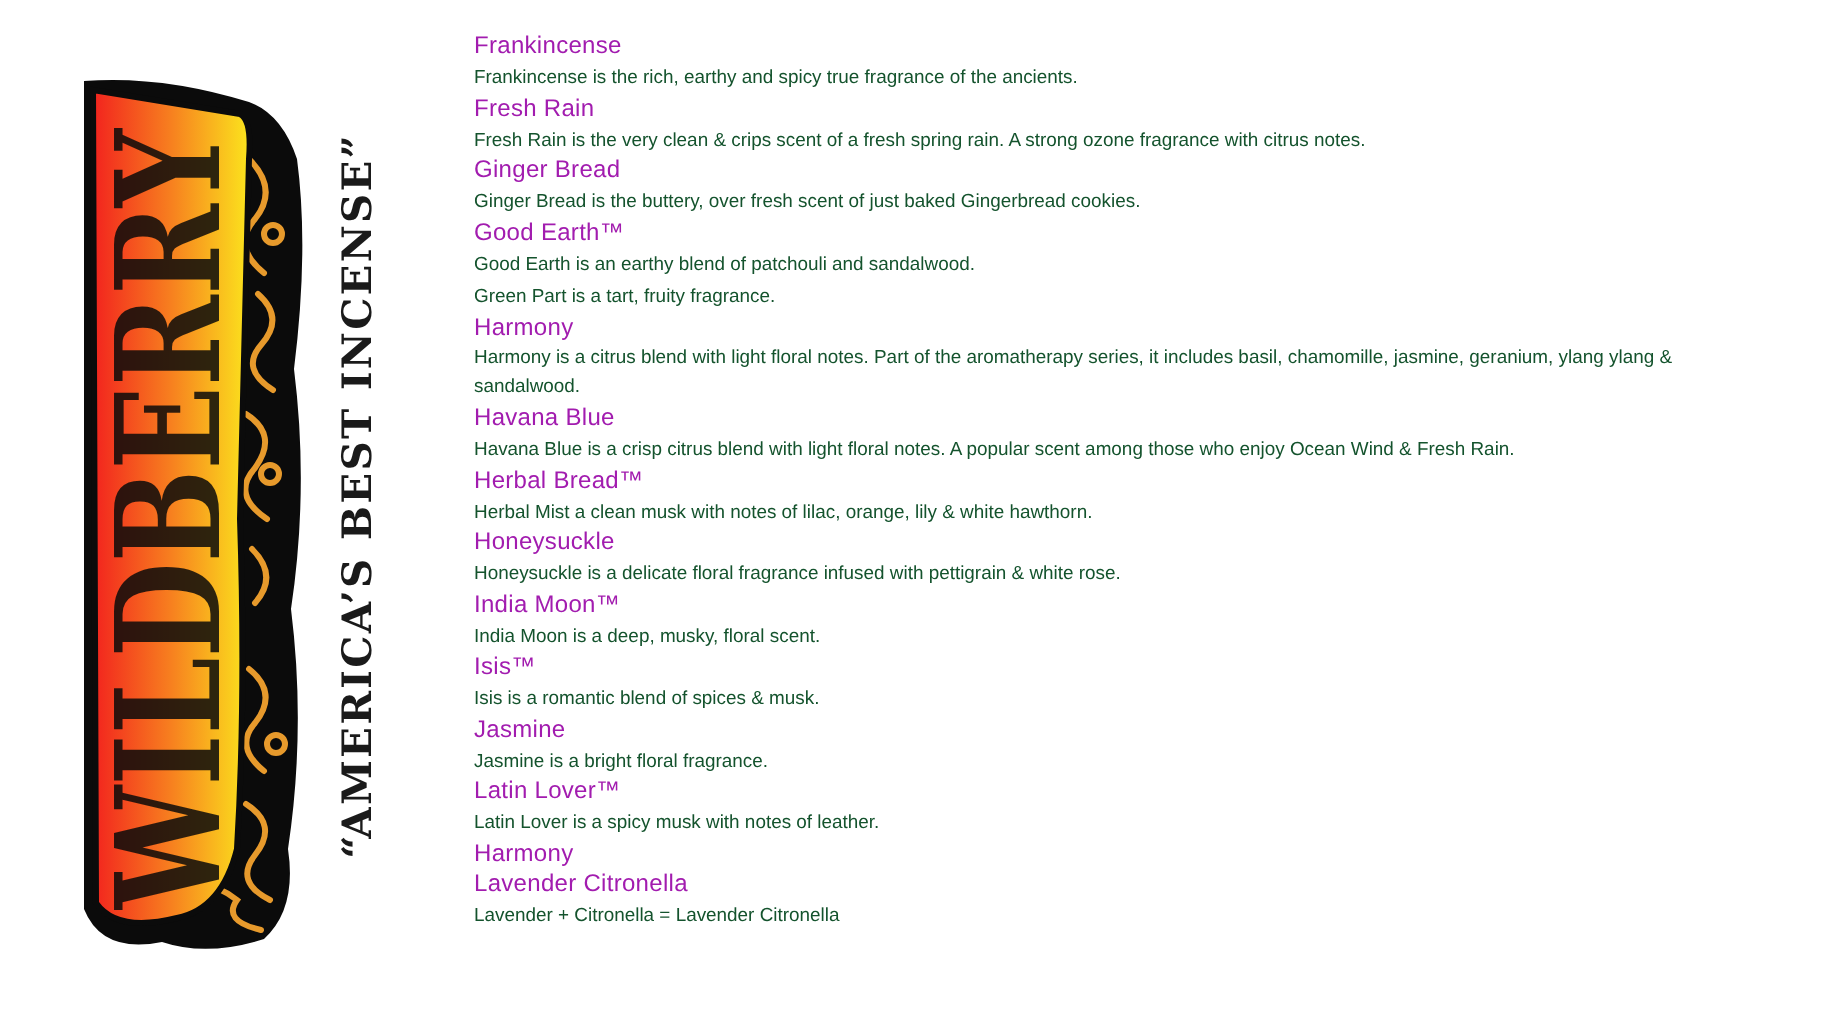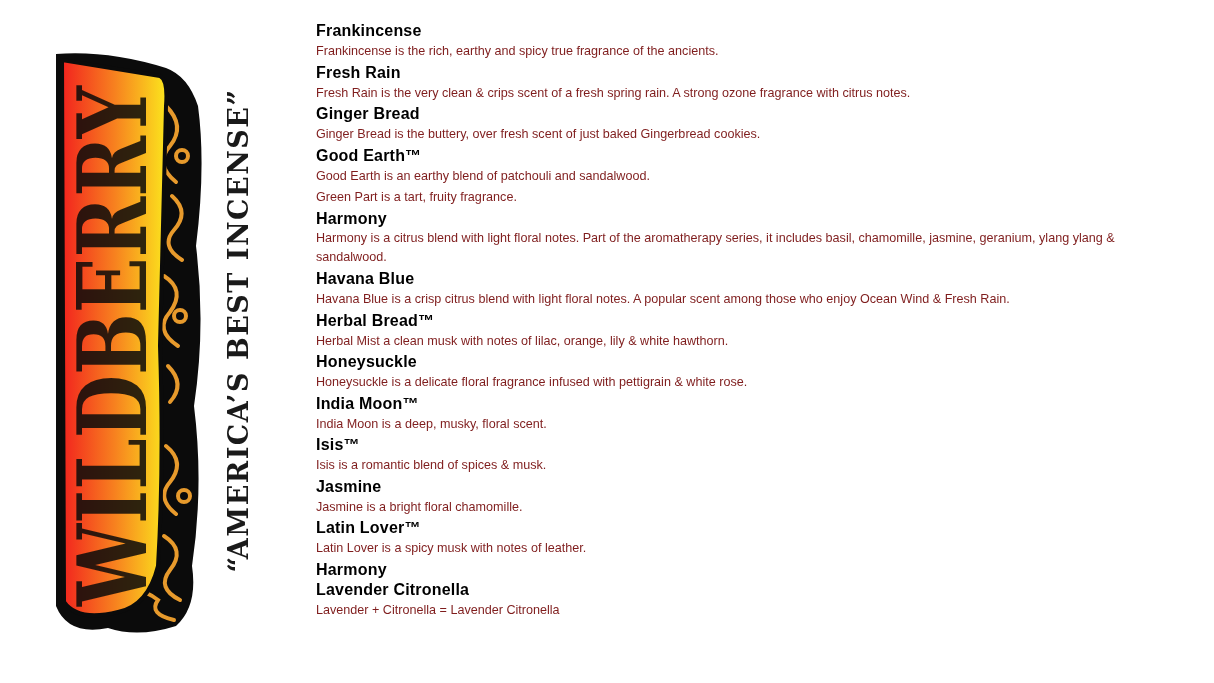--- a/index.html
+++ b/index.html
@@ -39,31 +39,31 @@
 
     
     .list {
       position: absolute;
       left: 316px; top: 21px;
       width: 860px;
     }
     .entry { margin-bottom: 0; }
     .entry-title {
       font-family: "Liberation Sans", sans-serif;
-      font-weight: bold;
+      font-weight: normal;
       font-size: 16px;
       line-height: 20px;
-      color: #000000;
+      color: #a21caf;
       letter-spacing: 0.2px;
     }
     .entry-desc {
       font-family: "Liberation Sans", sans-serif;
       font-size: 12.6px;
       line-height: 20px;
-      color: #7f1d1d;
+      color: #14532d;
       padding-bottom: 1.5px;
     }
     .entry-desc.wrap { line-height: 19.5px; }
   </style>
 </head>
 <body>
 
 <div class="logo">
   <svg viewBox="0 0 160 592" xmlns="http://www.w3.org/2000/svg">
     <defs>
@@ -138,21 +138,21 @@
   <div class="entry">
     <div class="entry-title">India Moon™</div>
     <div class="entry-desc">India Moon is a deep, musky, floral scent.</div>
   </div>
   <div class="entry">
     <div class="entry-title">Isis™</div>
     <div class="entry-desc">Isis is a romantic blend of spices &amp; musk.</div>
   </div>
   <div class="entry">
     <div class="entry-title">Jasmine</div>
-    <div class="entry-desc">Jasmine is a bright floral chamomille.</div>
+    <div class="entry-desc">Jasmine is a bright floral fragrance.</div>
   </div>
   <div class="entry">
     <div class="entry-title">Latin Lover™</div>
     <div class="entry-desc">Latin Lover is a spicy musk with notes of leather.</div>
   </div>
   <div class="entry">
     <div class="entry-title">Harmony</div>
   </div>
   <div class="entry">
     <div class="entry-title">Lavender Citronella</div>

